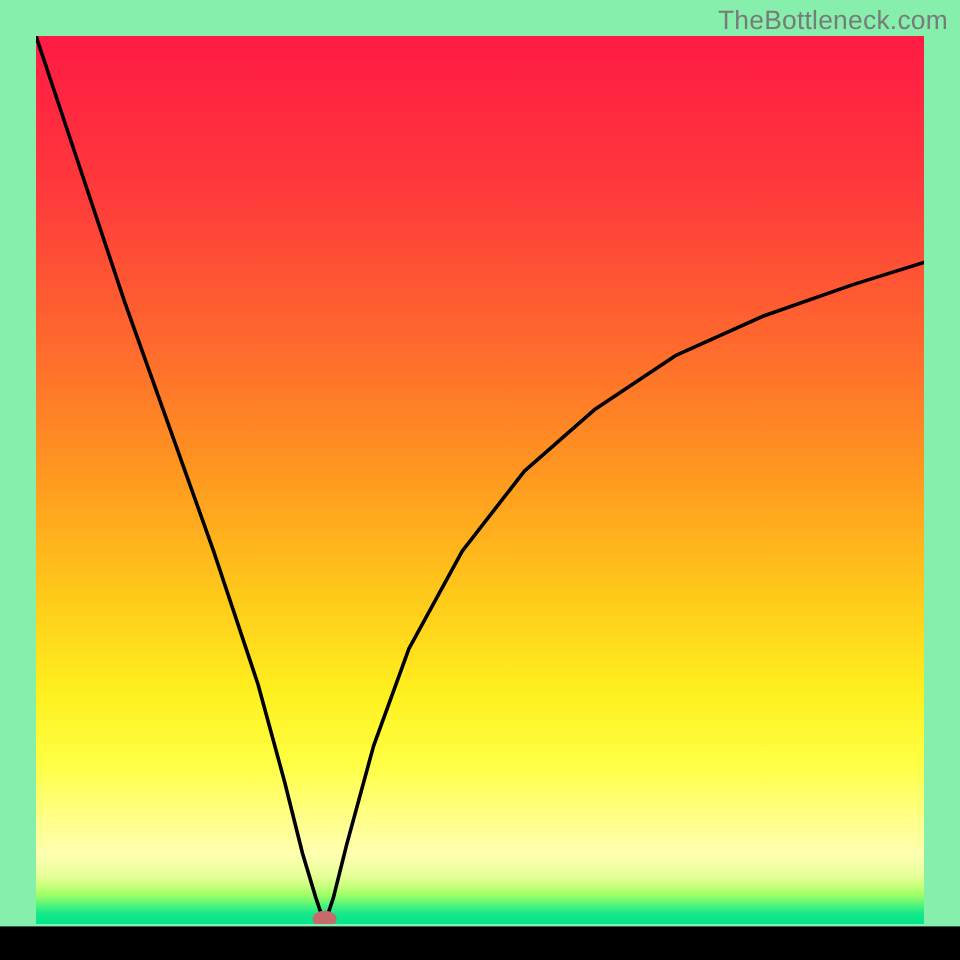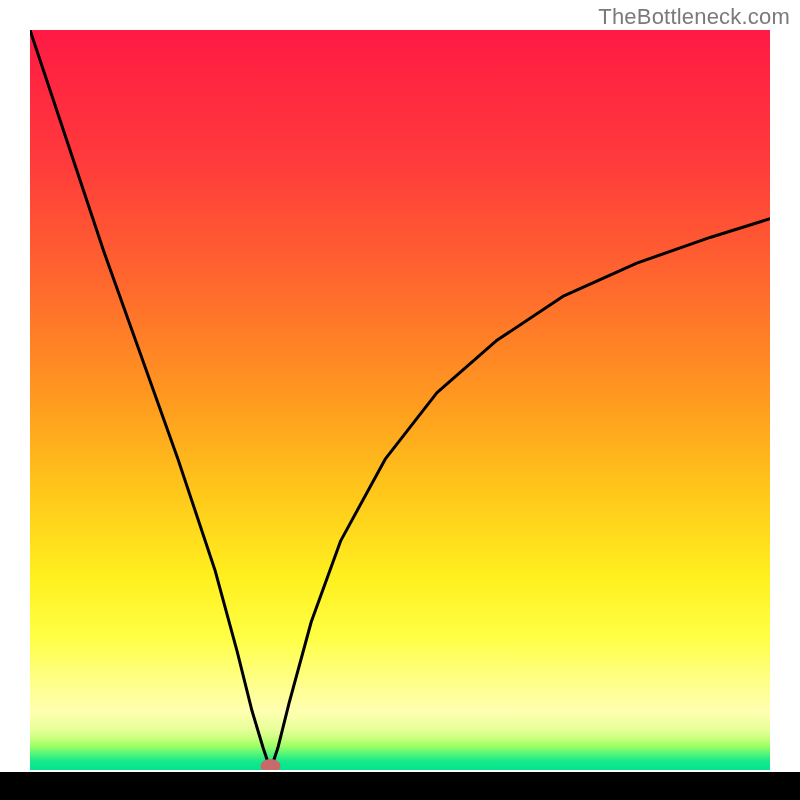--- a/index.html
+++ b/index.html
@@ -10,21 +10,21 @@
     background: #000;
     overflow: hidden;
     font-family: Arial, Helvetica, sans-serif;
   }
   .frame {
     position: absolute;
     top: 0;
     left: 0;
     width: 800px;
     height: 772px;
-    background: #ffffff;
+    background: #86efac;
   }
   .plot-area {
     position: absolute;
     top: 30px;
     left: 30px;
     width: 740px;
     height: 740px;
     
   }
   .watermark {

